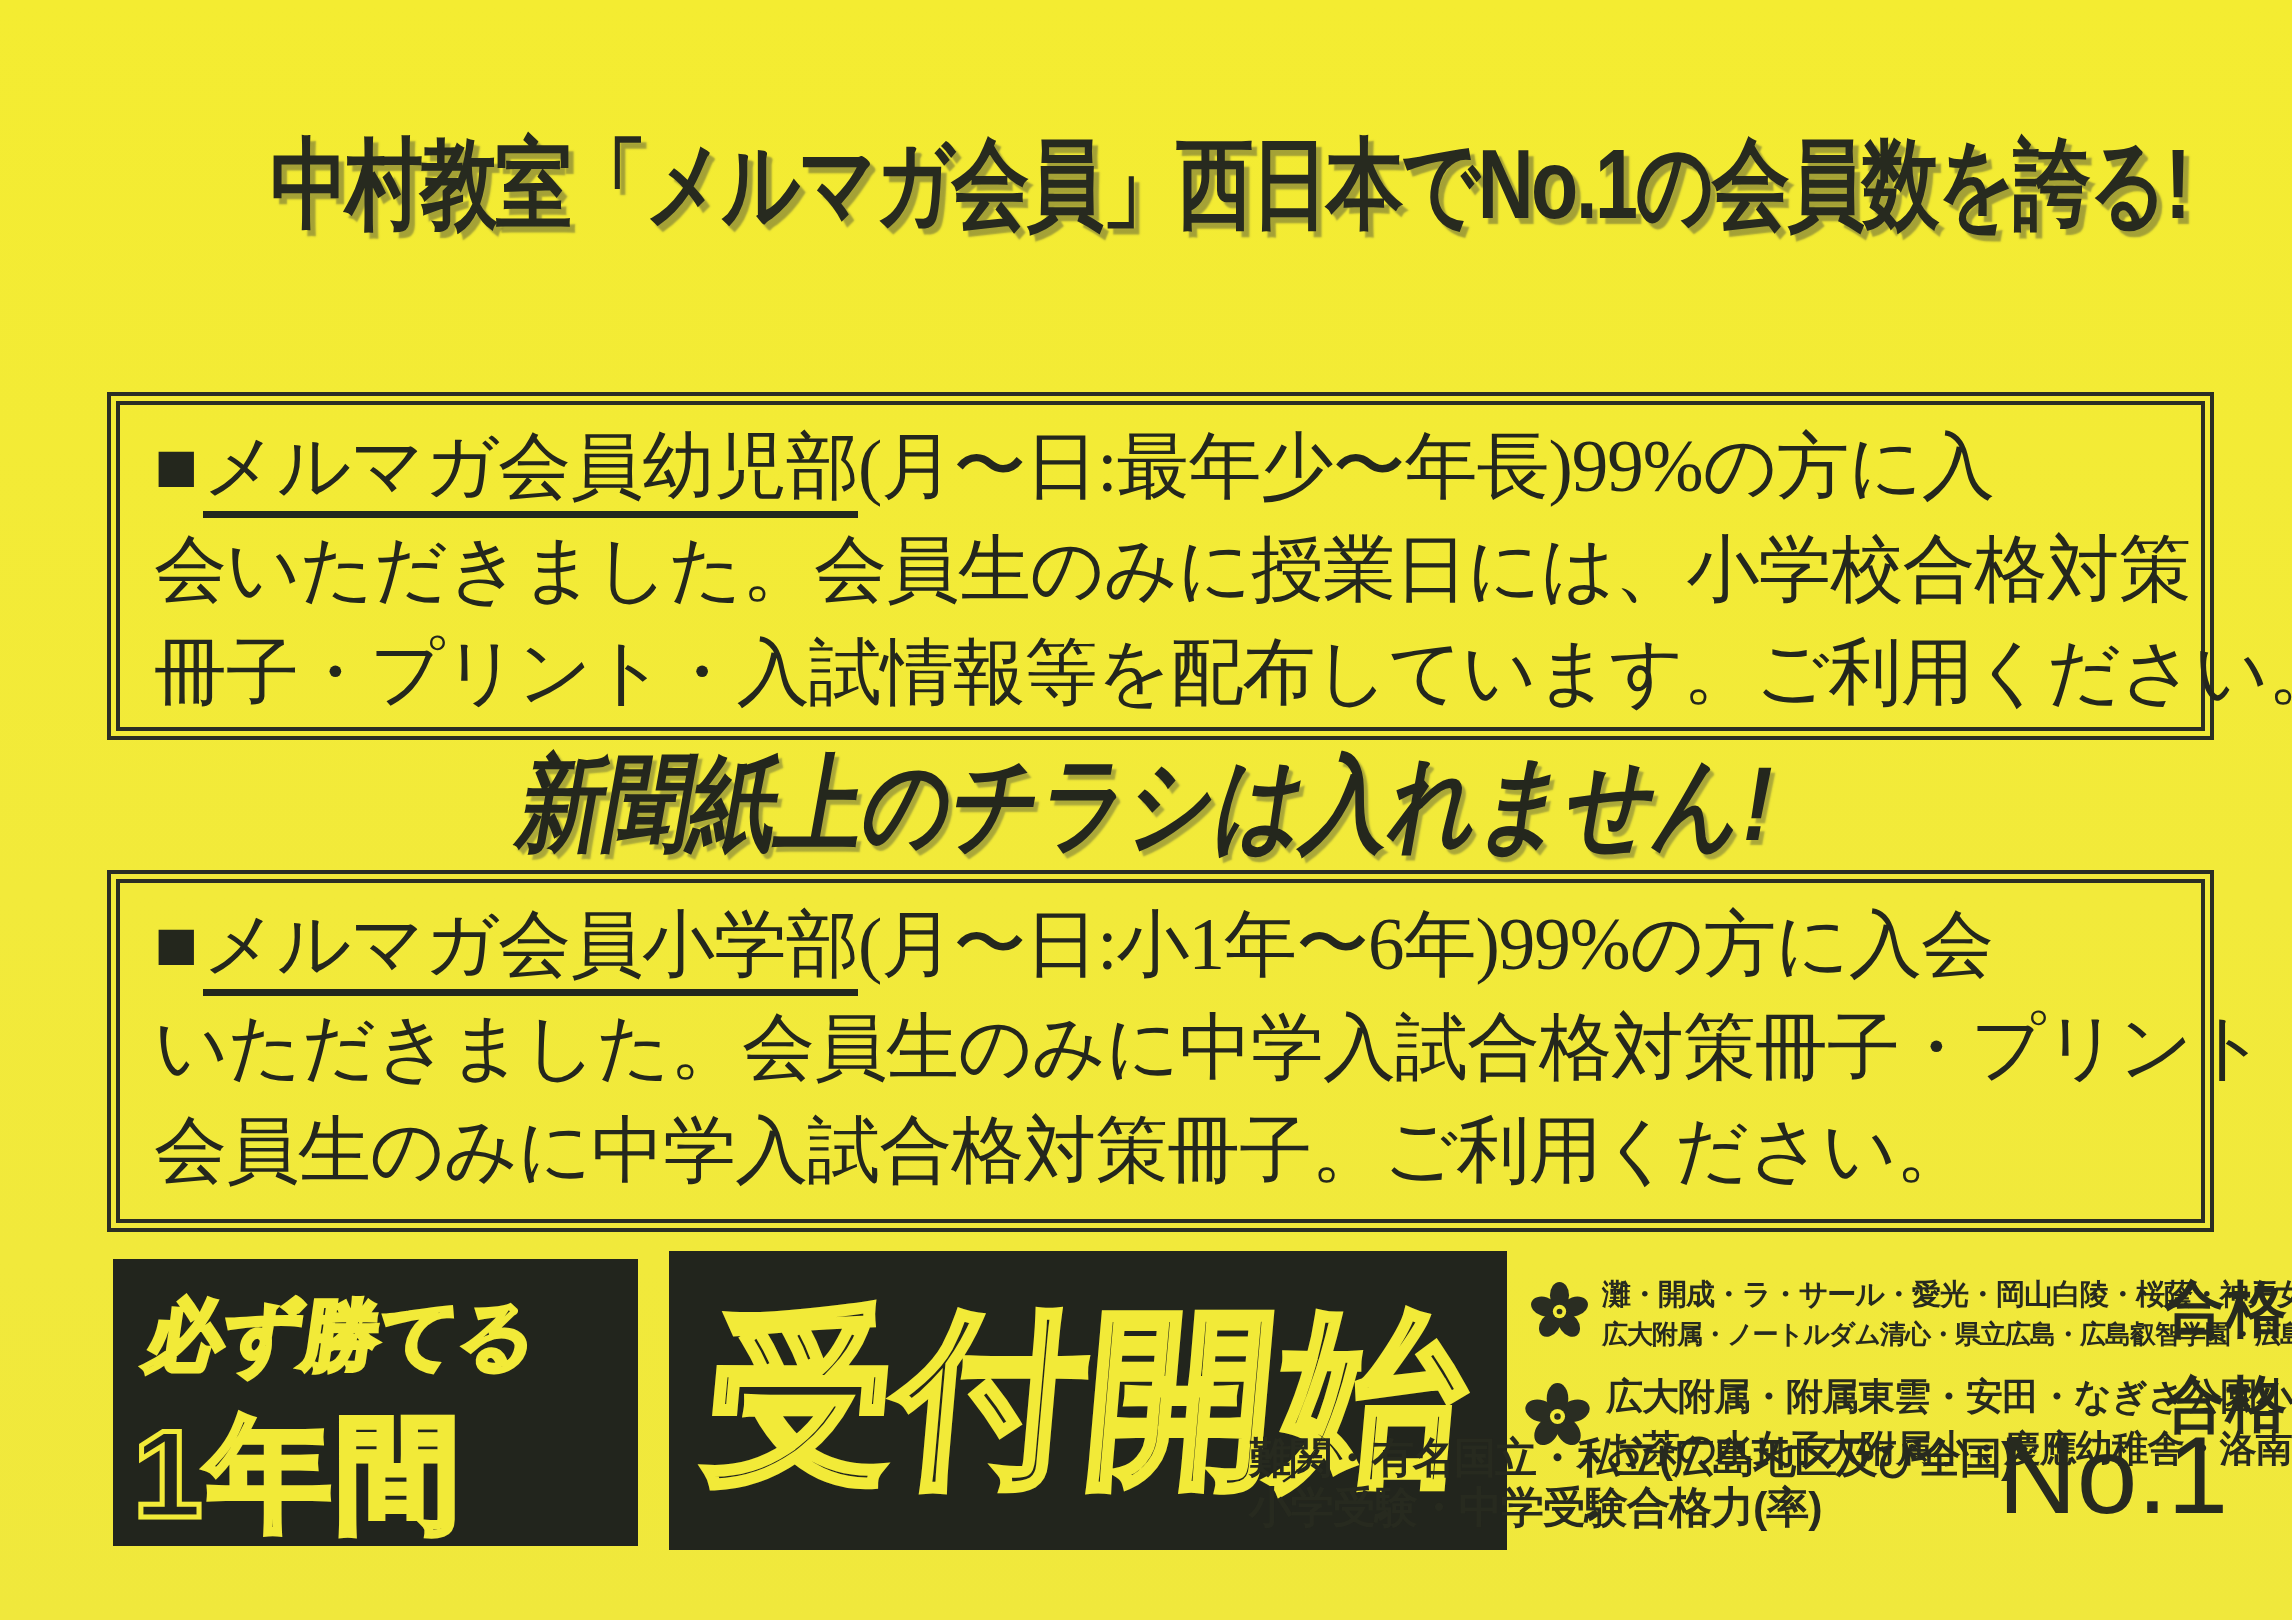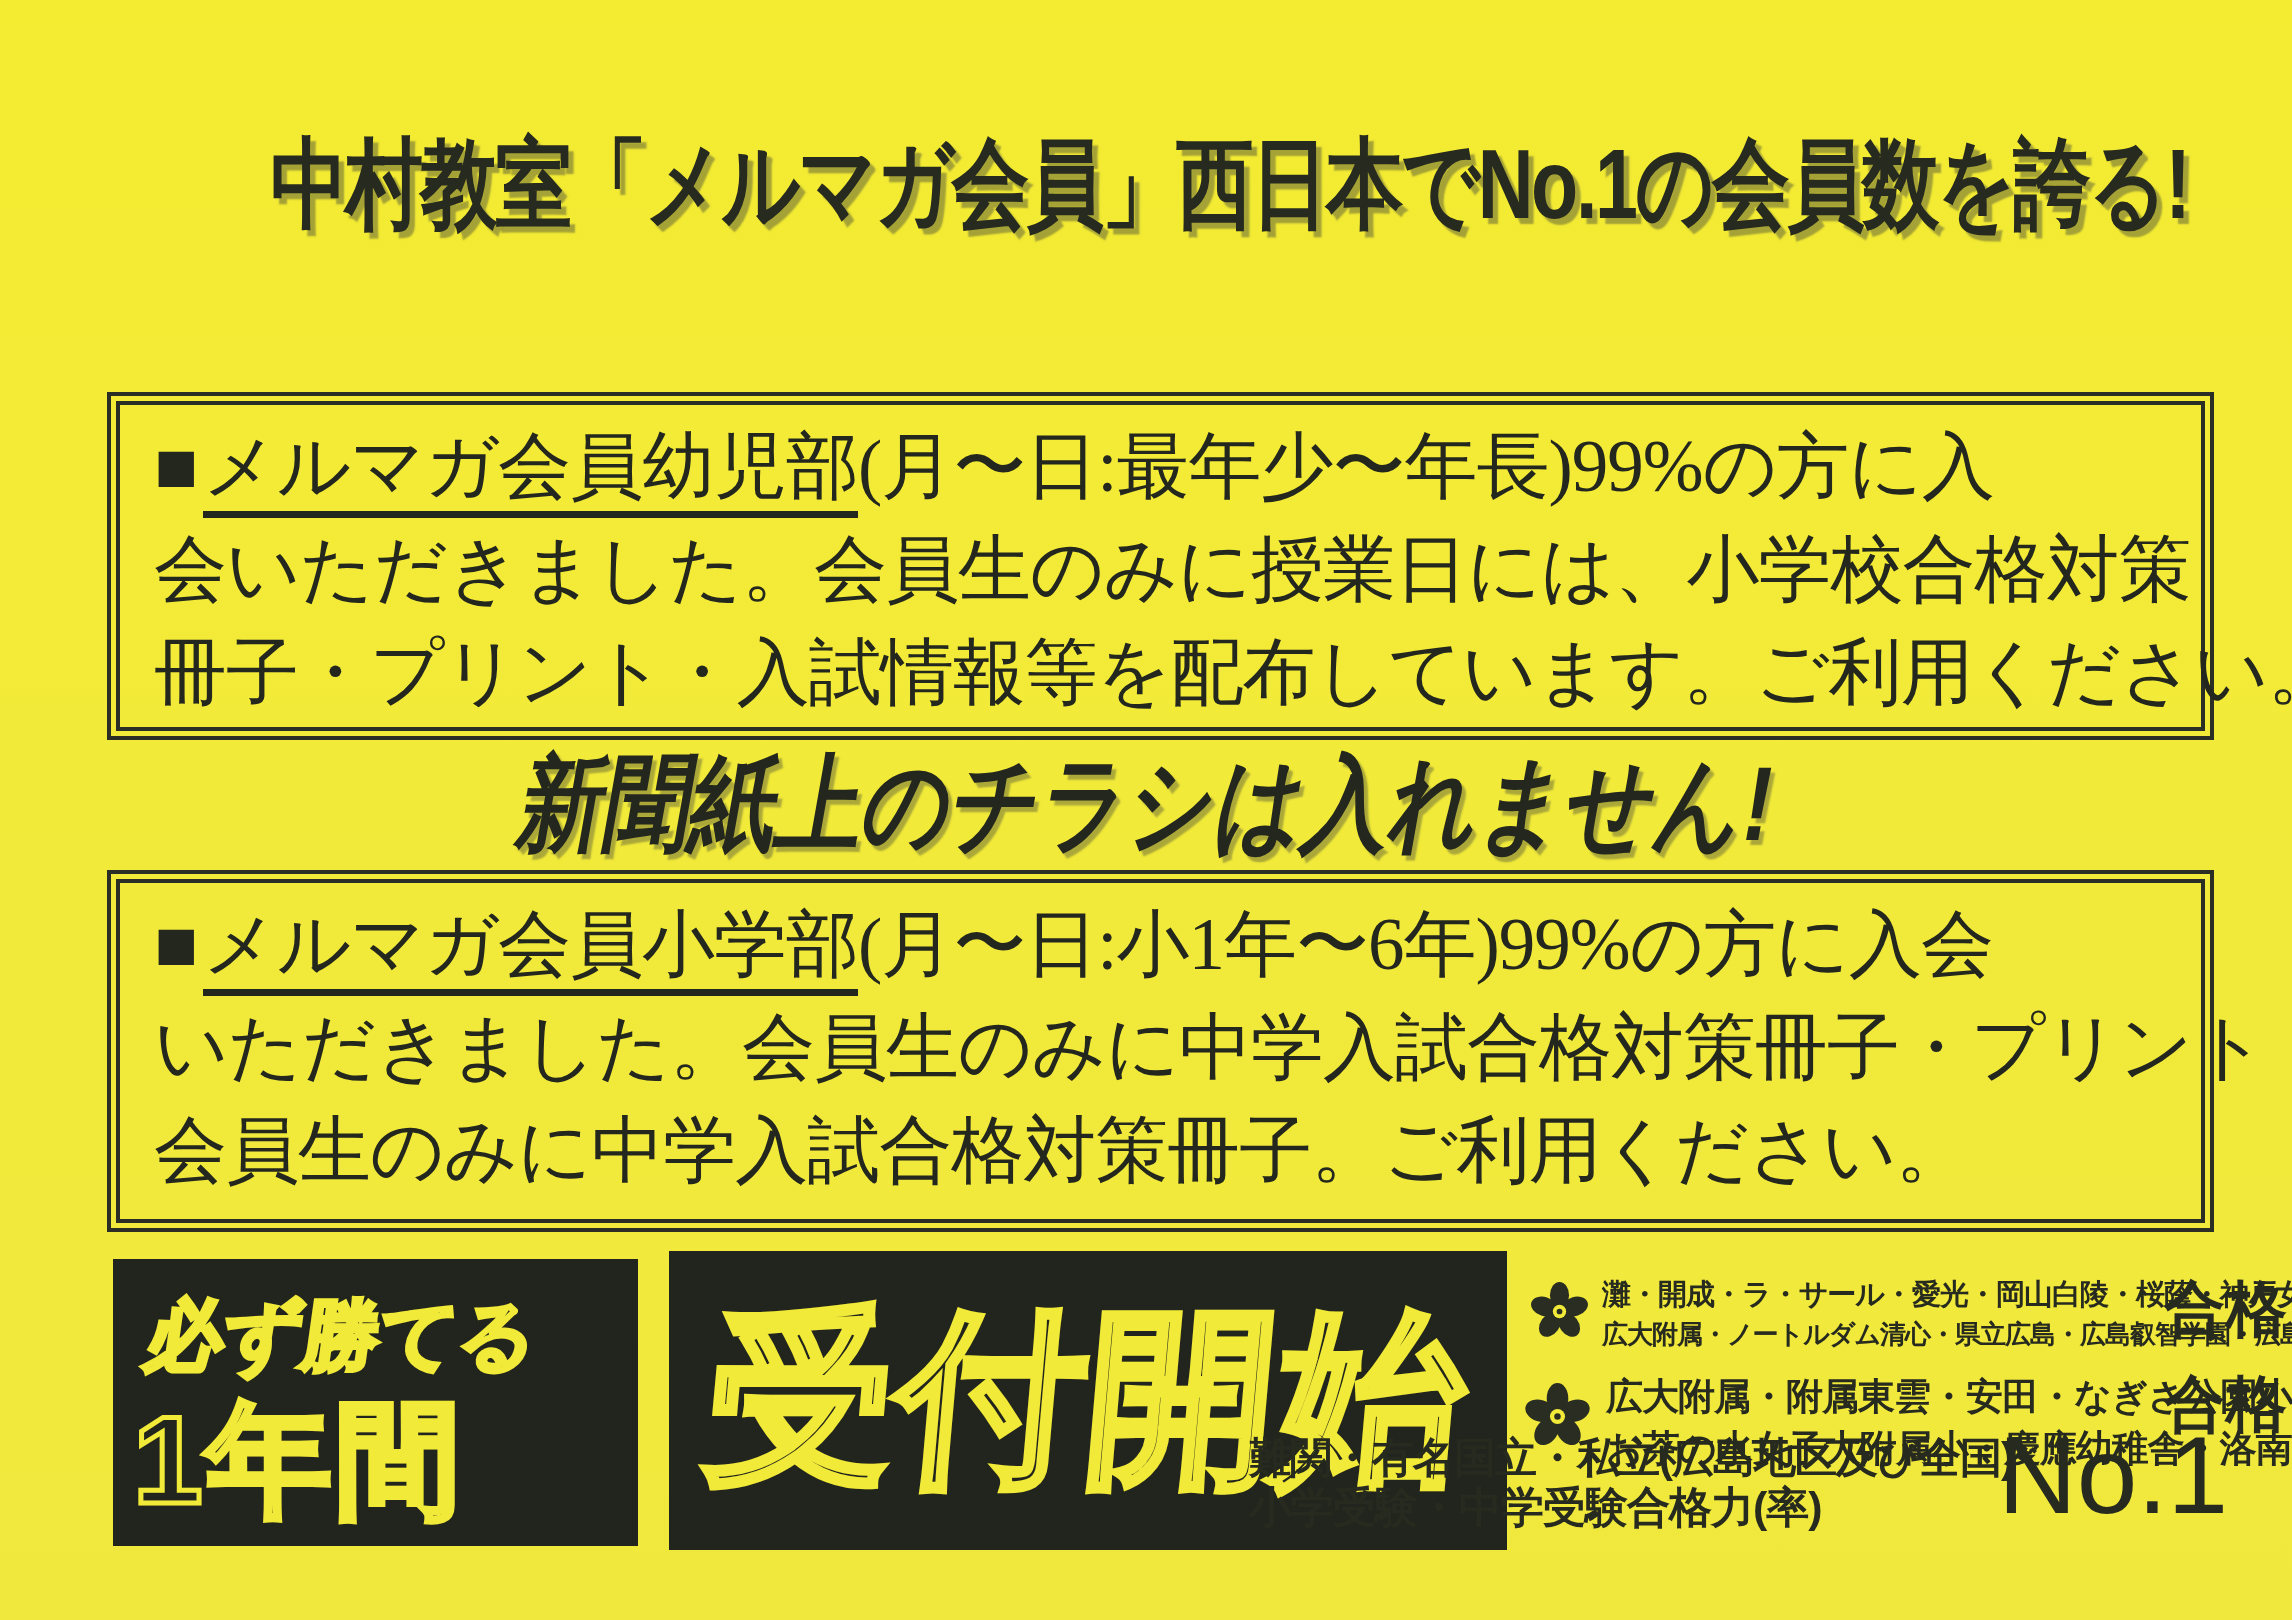--- a/index.html
+++ b/index.html
@@ -66,21 +66,21 @@
   .badge-left   { left:113px; top:1259px; width:525px; height:287px; }
   .badge-center { left:669px; top:1251px; width:838px; height:299px;
                   display:flex; align-items:center; justify-content:center; }
   .outline-txt {
     font-weight:bold;
     color:#22251d;
     -webkit-text-stroke:4px #f2ea38;
     white-space:nowrap;
   }
   .badge-left-l1 { position:absolute; left:34px; top:26px; font-size:77px; transform:skewX(-8deg); }
-  .badge-left-l2 { position:absolute; left:20px; top:119px; font-size:125px; letter-spacing:4px;text-align:center; -webkit-text-stroke:5px #f2ea38; }
+  .badge-left-l2 { position:absolute; left:20px; top:133px; font-size:125px; letter-spacing:4px;text-align:center; -webkit-text-stroke:5px #f2ea38; }
   .badge-center-txt { font-size:188px; letter-spacing:2px; transform:skewX(-5deg); -webkit-text-stroke:6px #f2ea38; }
 
   
   .abs { position:absolute; white-space:nowrap; }
   .sakura-1 { left:1529px; top:1281px; width:61px; height:61px; }
   .sakura-2 { left:1523px; top:1382px; width:69px; height:69px; }
   .r1-l1 { left:1602px; top:1275px; font-size:29px; font-weight:bold; letter-spacing:-1px; }
   .r1-l2 { left:1602px; top:1317px; font-size:26px; font-weight:bold; letter-spacing:-1px; }
   .r2-l1 { left:1606px; top:1372px; font-size:37px; font-weight:bold; letter-spacing:-1px; }
   .r2-l2 { left:1606px; top:1424px; font-size:37px; font-weight:bold; letter-spacing:-1px; }

